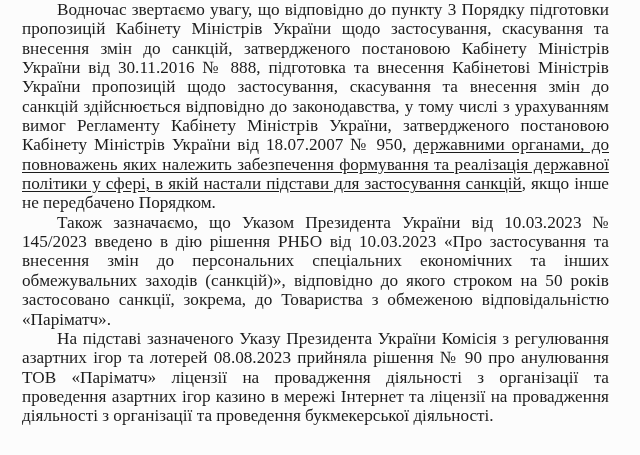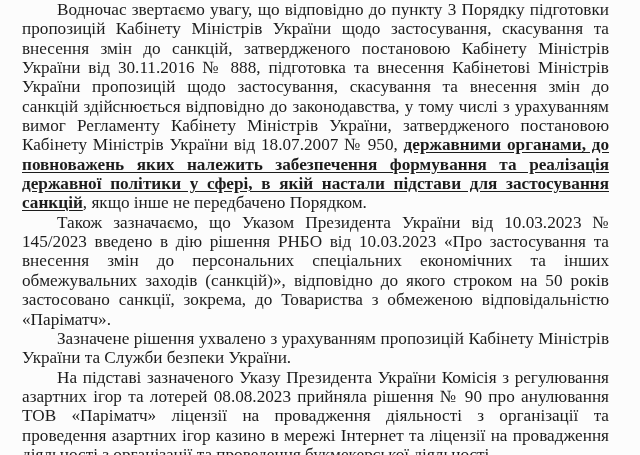--- a/index.html
+++ b/index.html
@@ -24,24 +24,22 @@
     color: #1c1c1c;
     text-align: justify;
   }
   .para {
     margin: 0;
     text-indent: 35px;
   }
   .u {
     text-decoration: underline;
     text-underline-offset: 2px;
-    font-weight: bold;
   }
 </style>
 </head>
 <body>
 
 <div class="page">
   <p class="para"><span>Водночас звертаємо увагу, що відповідно до пункту 3 Порядку підготовки пропозицій Кабінету Міністрів України щодо застосування, скасування та внесення змін до санкцій, затвердженого постановою Кабінету Міністрів України від 30.11.2016 № 888, підготовка та внесення Кабінетові Міністрів України пропозицій щодо застосування, скасування та внесення змін до санкцій здійснюється відповідно до законодавства, у тому числі з урахуванням вимог Регламенту Кабінету Міністрів України, затвердженого постановою Кабінету Міністрів України від 18.07.2007 № 950, </span><span class="u">державними органами, до повноважень яких належить забезпечення формування та реалізація державної політики у сфері, в якій настали підстави для застосування санкцій</span><span>, якщо інше не передбачено Порядком.</span></p>
   <p class="para">Також зазначаємо, що Указом Президента України від 10.03.2023 № 145/2023 введено в дію рішення РНБО від 10.03.2023 «Про застосування та внесення змін до персональних спеціальних економічних та інших обмежувальних заходів (санкцій)», відповідно до якого строком на 50 років застосовано санкції, зокрема, до Товариства з обмеженою відповідальністю «Паріматч».</p>
-  <p class="para">Зазначене рішення ухвалено з урахуванням пропозицій Кабінету Міністрів України та Служби безпеки України.</p>
   <p class="para">На підставі зазначеного Указу Президента України  Комісія з регулювання азартних ігор та лотерей 08.08.2023 прийняла рішення № 90 про анулювання ТОВ «Паріматч» ліцензії на провадження діяльності з організації та проведення азартних ігор казино в мережі Інтернет та ліцензії на провадження діяльності з організації та проведення букмекерської діяльності.</p>
 </div>
 
 </body></html>

